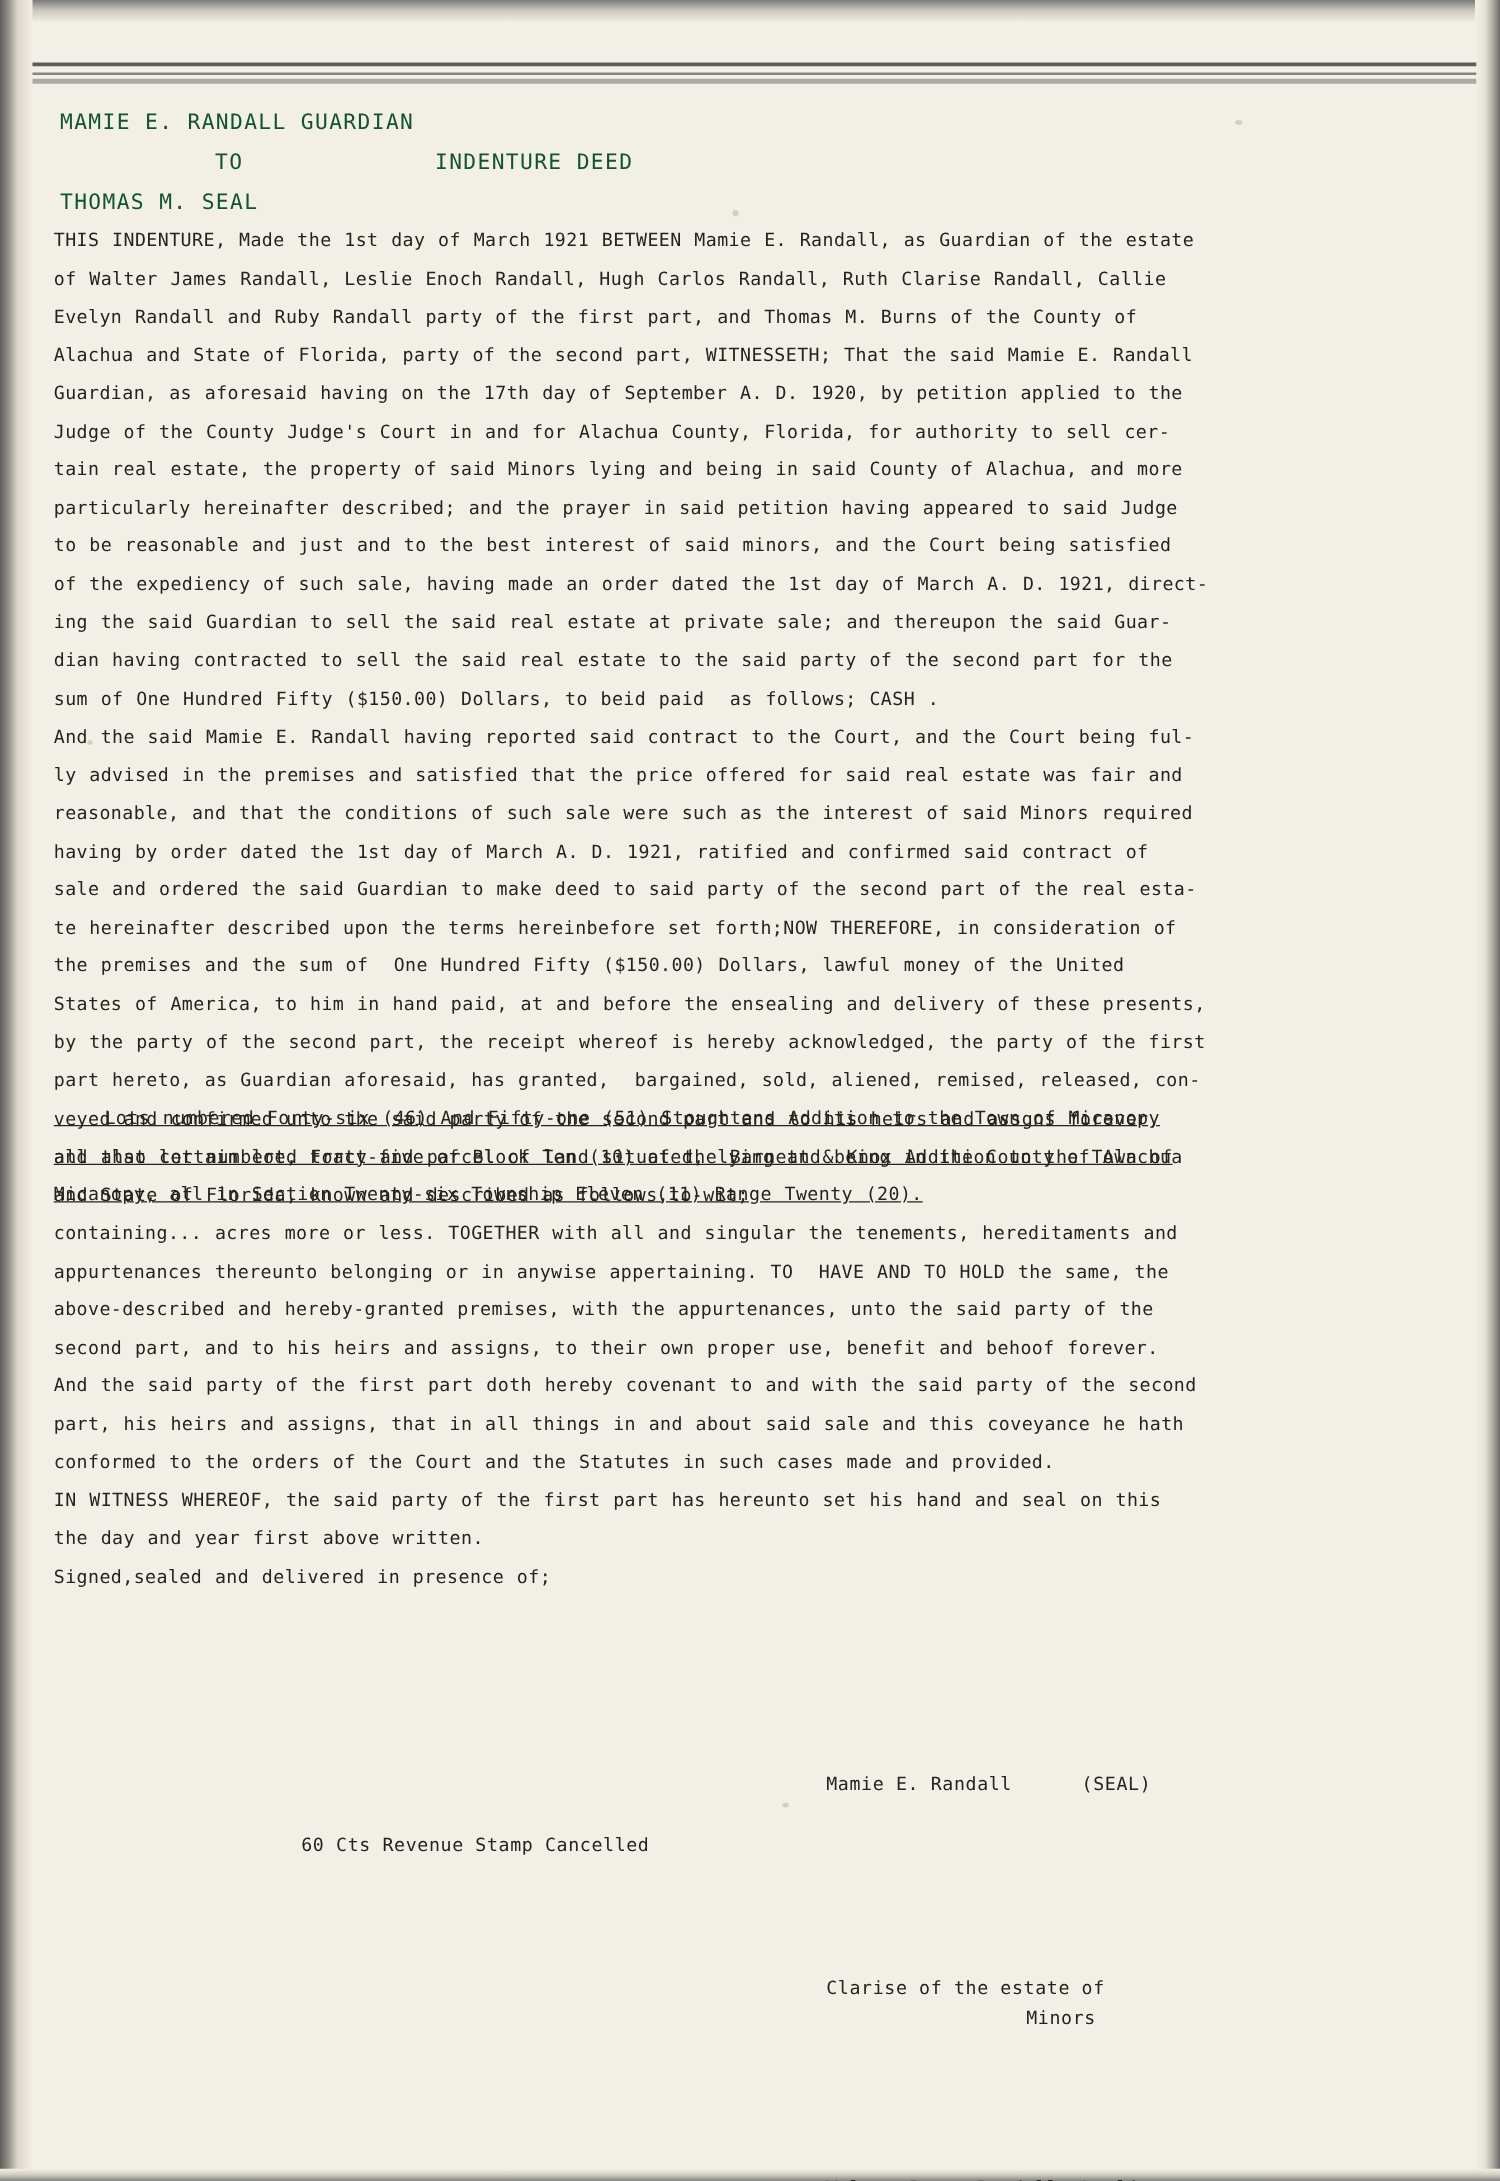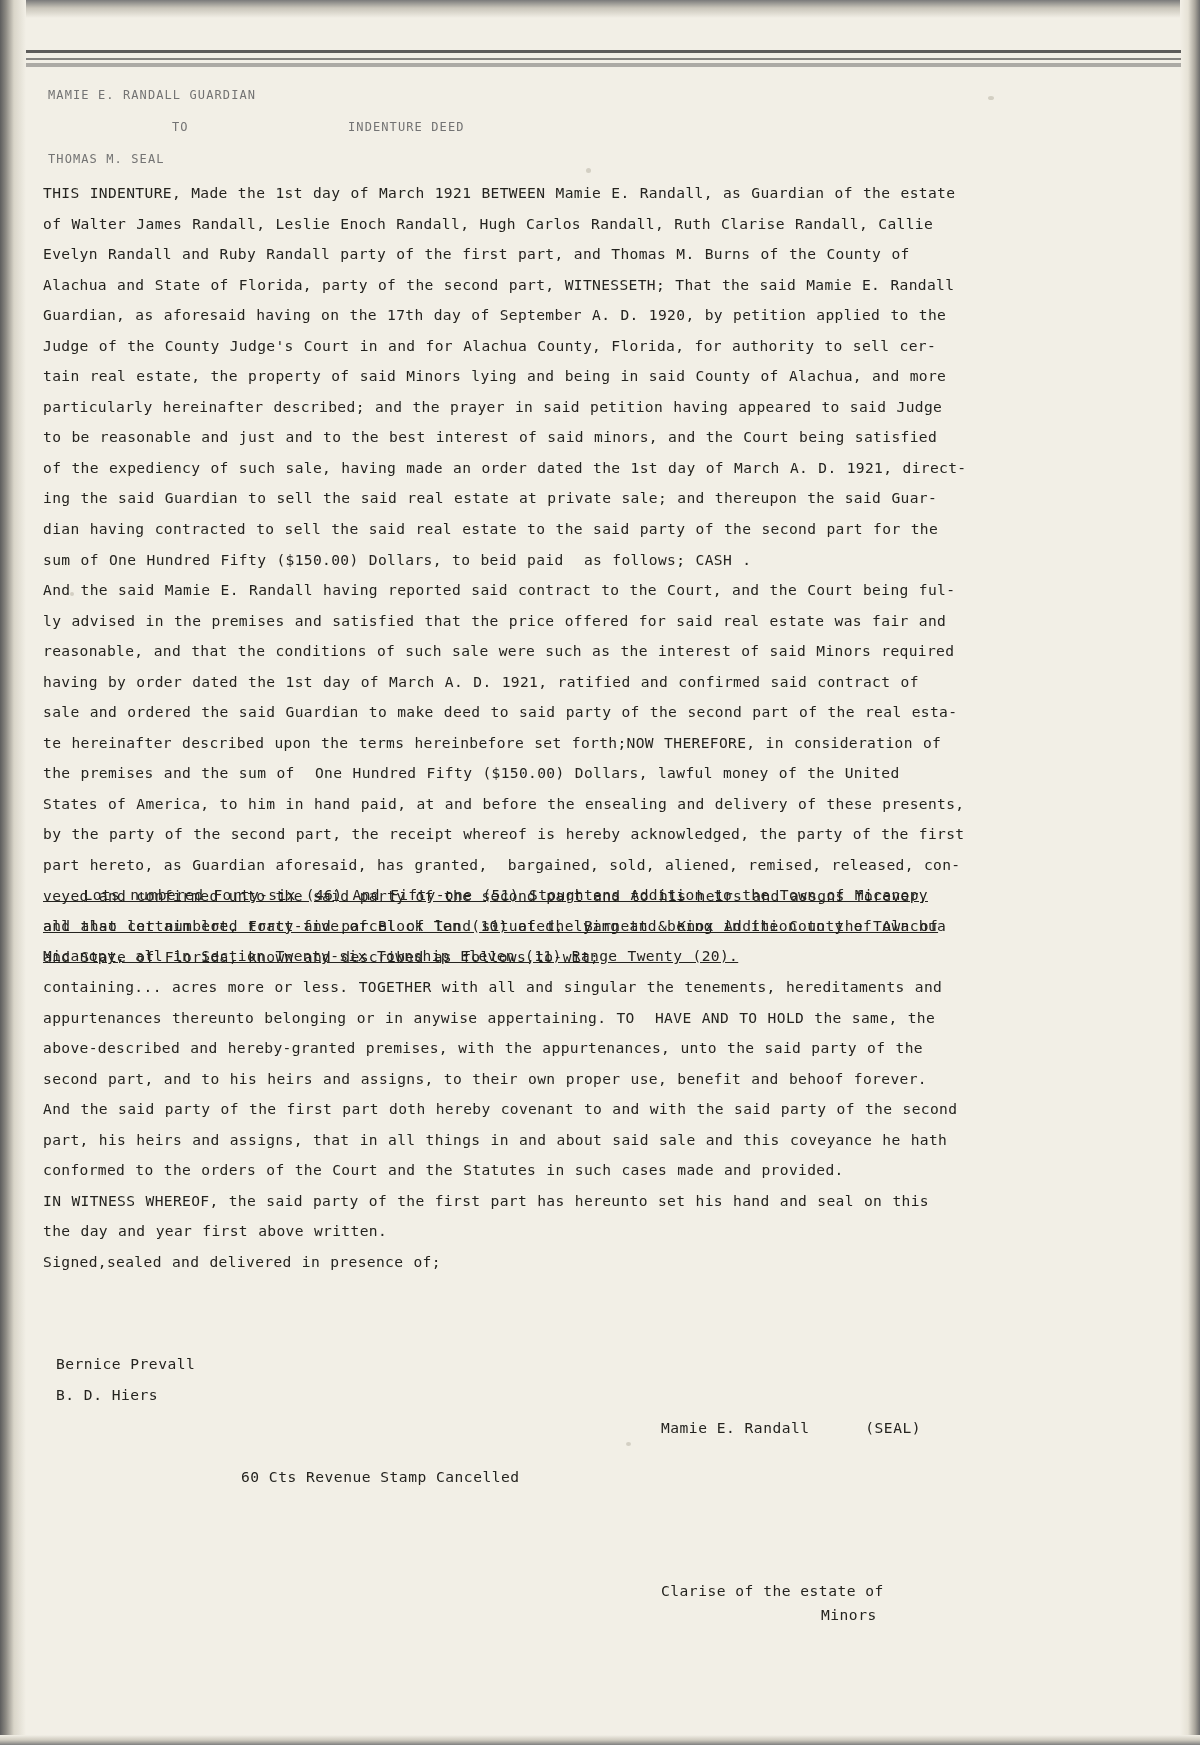--- a/index.html
+++ b/index.html
@@ -58,22 +58,22 @@
   .sheet {
     position: absolute;
     left: 26px;
     top: 72px;
     width: 1150px;
     height: 1663px;
   }
 
   .hdr {
     position: absolute;
-    color: #737373;
-    font-size: 12px;
+    color: #14532d;
+    font-size: 17px;
     letter-spacing: 1.1px;
     white-space: pre;
   }
   #hdr-party1 { left: 22px;  top: 16px; }
   #hdr-to     { left: 146px; top: 48px; }
   #hdr-title  { left: 322px; top: 48px; }
   #hdr-party2 { left: 22px;  top: 80px; }
 
   .body-block {
     position: absolute;
@@ -198,22 +198,20 @@
 appurtenances thereunto belonging or in anywise appertaining. TO  HAVE AND TO HOLD the same, the
 above-described and hereby-granted premises, with the appurtenances, unto the said party of the
 second part, and to his heirs and assigns, to their own proper use, benefit and behoof forever.
 And the said party of the first part doth hereby covenant to and with the said party of the second
 part, his heirs and assigns, that in all things in and about said sale and this coveyance he hath
 conformed to the orders of the Court and the Statutes in such cases made and provided.
 IN WITNESS WHEREOF, the said party of the first part has hereunto set his hand and seal on this
 the day and year first above written.
 Signed,sealed and delivered in presence of;</div>
 
-    <div class="sig-left">Bernice Prevall
-B. D. Hiers</div>
 
     <div class="stamp-note">60 Cts Revenue Stamp Cancelled</div>
 
     <div class="sig-right">
       <div>Mamie E. Randall      (SEAL)</div>
       <div style="height:8px"></div>
       <div>Clarise of the estate of</div>
       <div style="height:10px"></div>
       <span class="tight">Walter James Randall, Leslie</span>
       

